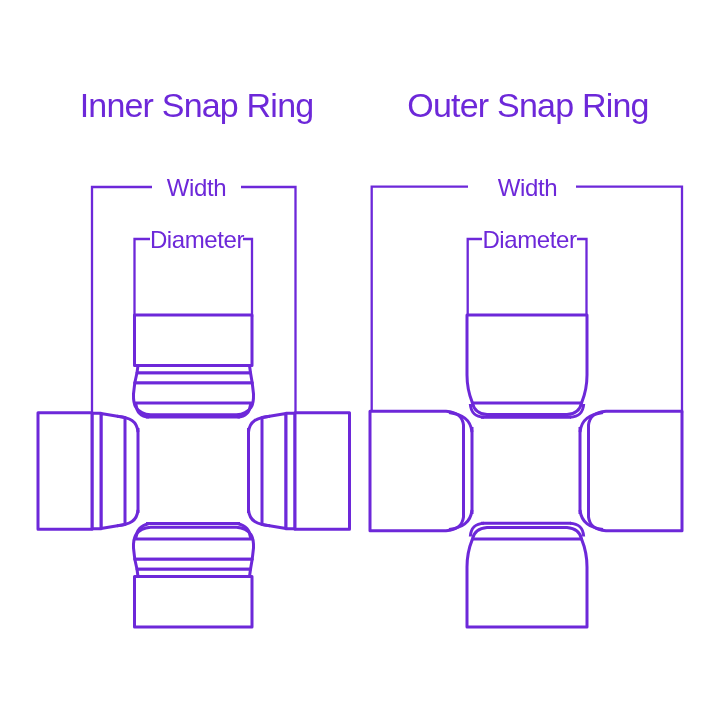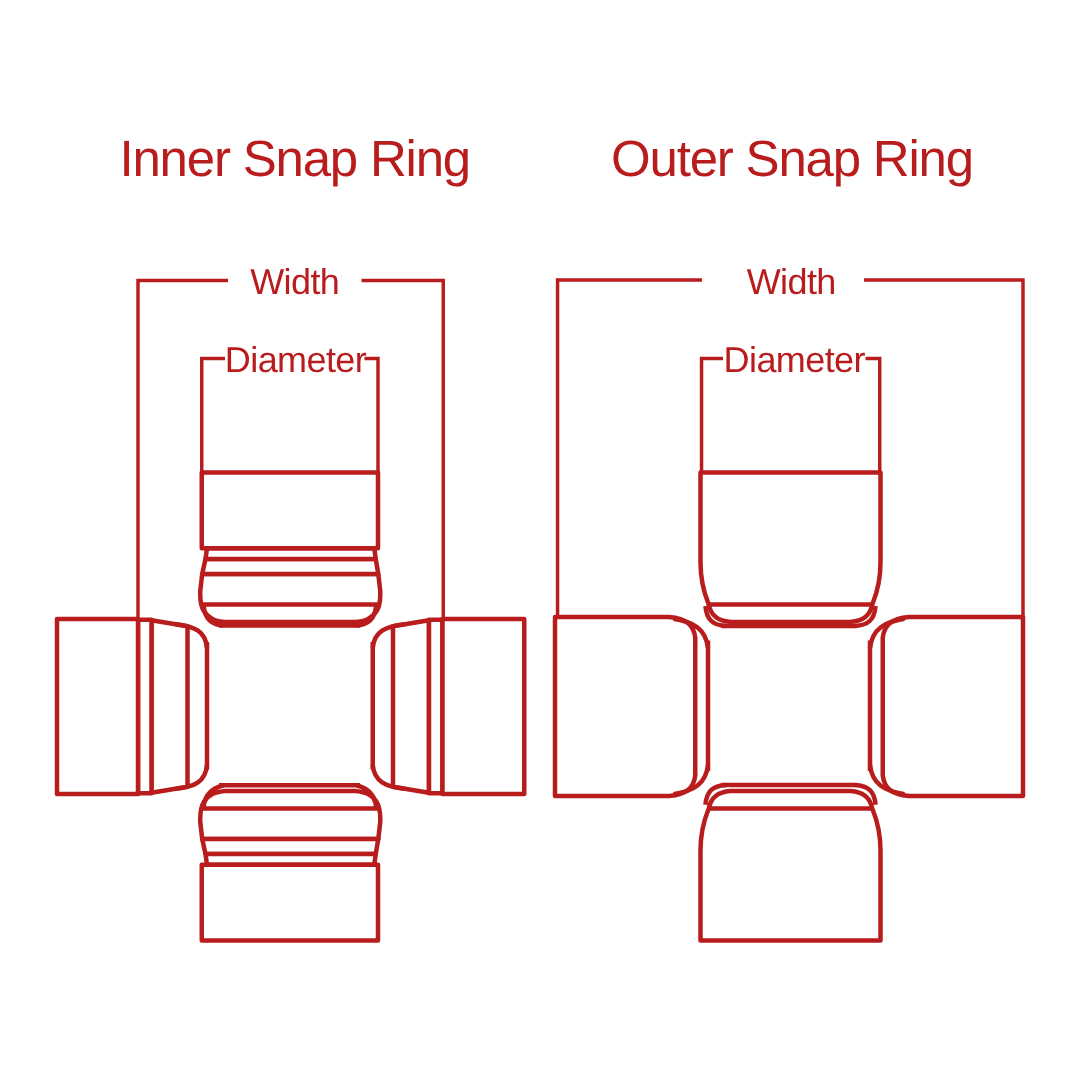--- a/index.html
+++ b/index.html
@@ -12,21 +12,21 @@
   svg text{fill:currentColor;}
   .title{font-size:34px;letter-spacing:-0.8px;}
   .dim{font-size:24px;letter-spacing:-0.4px;}
   .shape{fill:#fff;stroke:currentColor;stroke-width:3;stroke-linejoin:round;}
   .ln{fill:none;stroke:currentColor;stroke-width:3;stroke-linejoin:round;}
   .bracket{fill:none;stroke:currentColor;stroke-width:2.3;}
 </style>
 </head>
 <body>
 
-<div class="canvas" style="color: #b91c1c; background: rgb(255, 255, 255);">
+<div class="canvas" style="color: #6d28d9; background: rgb(255, 255, 255);">
 <svg width="720" height="720" viewBox="0 0 720 720">
 
   <g>
     <text class="title" x="196.5" y="117" text-anchor="middle">Inner Snap Ring</text>
 
     <path class="bracket" d="M92,413 V187 H152 M241,187 H295.5 V413"></path>
     <text class="dim" x="196.5" y="196" text-anchor="middle">Width</text>
 
     <path class="bracket" d="M134.5,317 V239 H150 M243,239 H252 V317"></path>
     <text class="dim" x="197" y="248" text-anchor="middle">Diameter</text>

